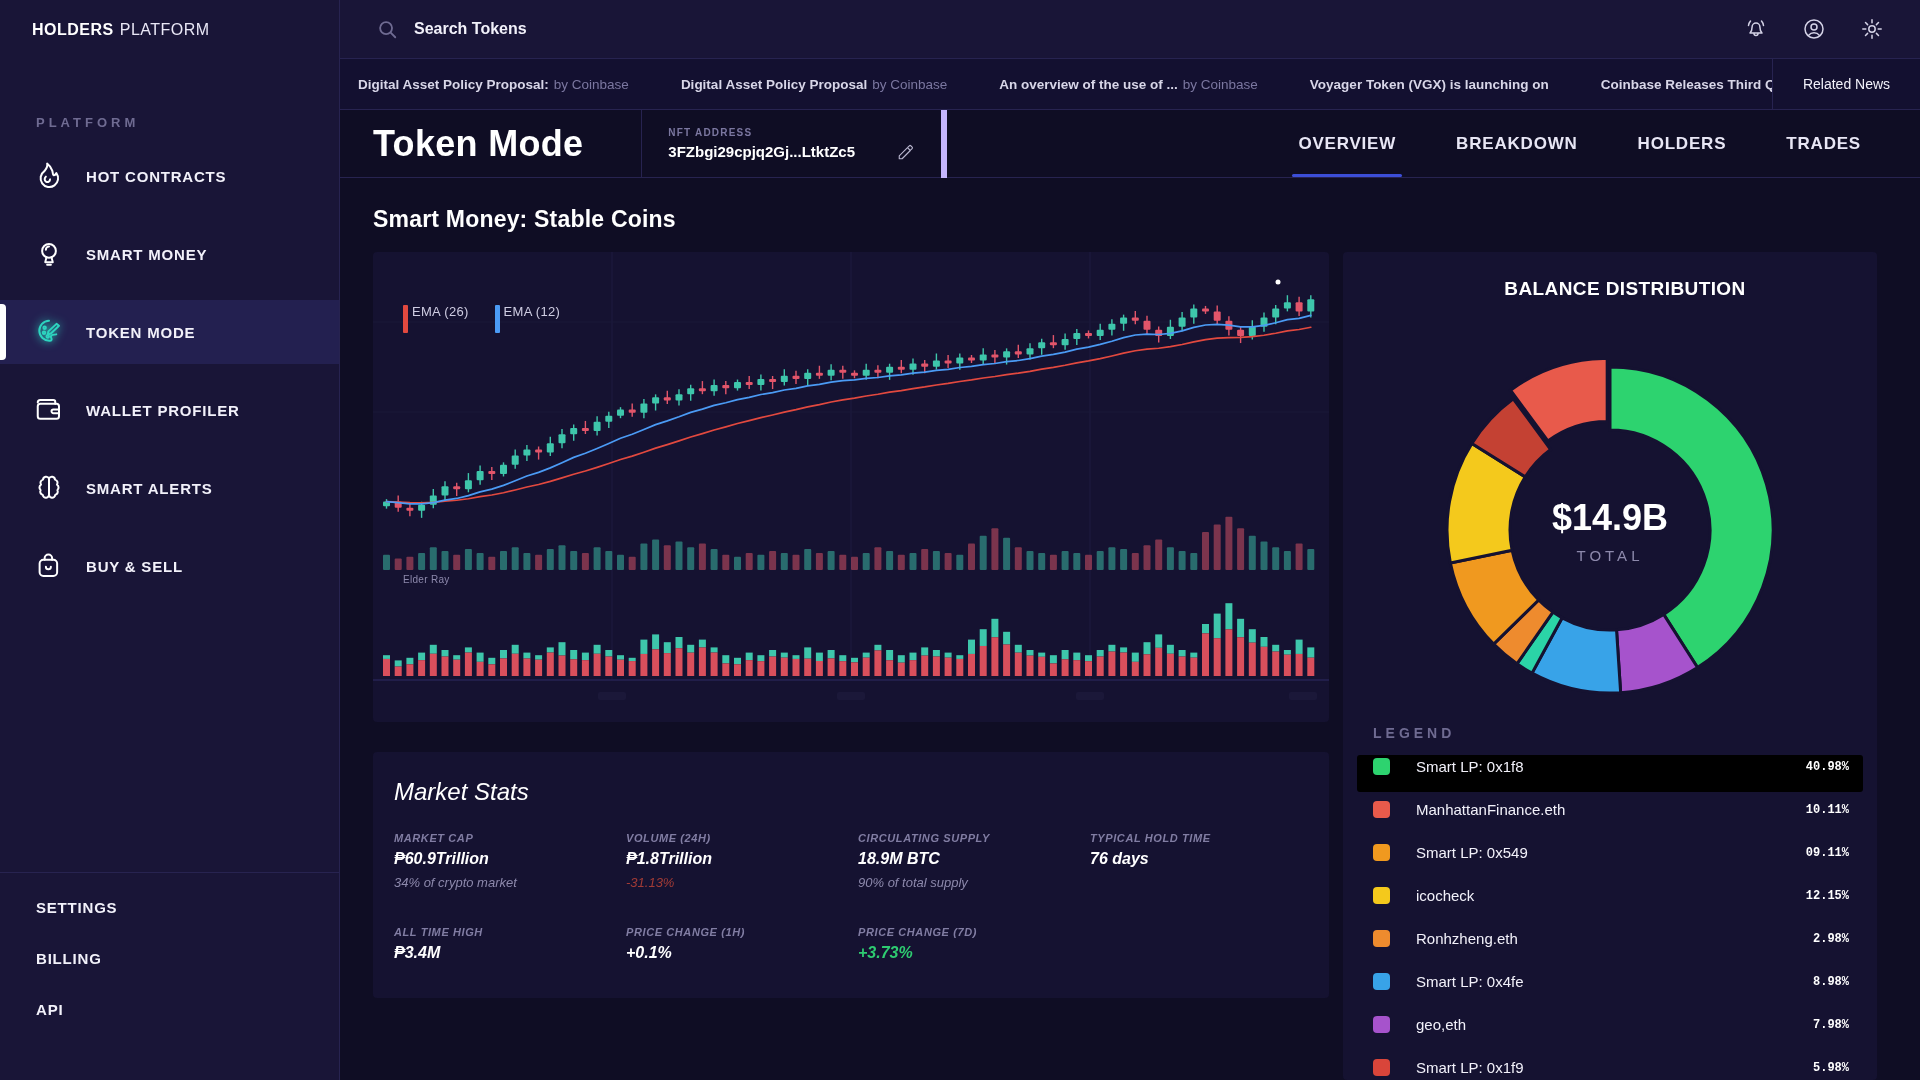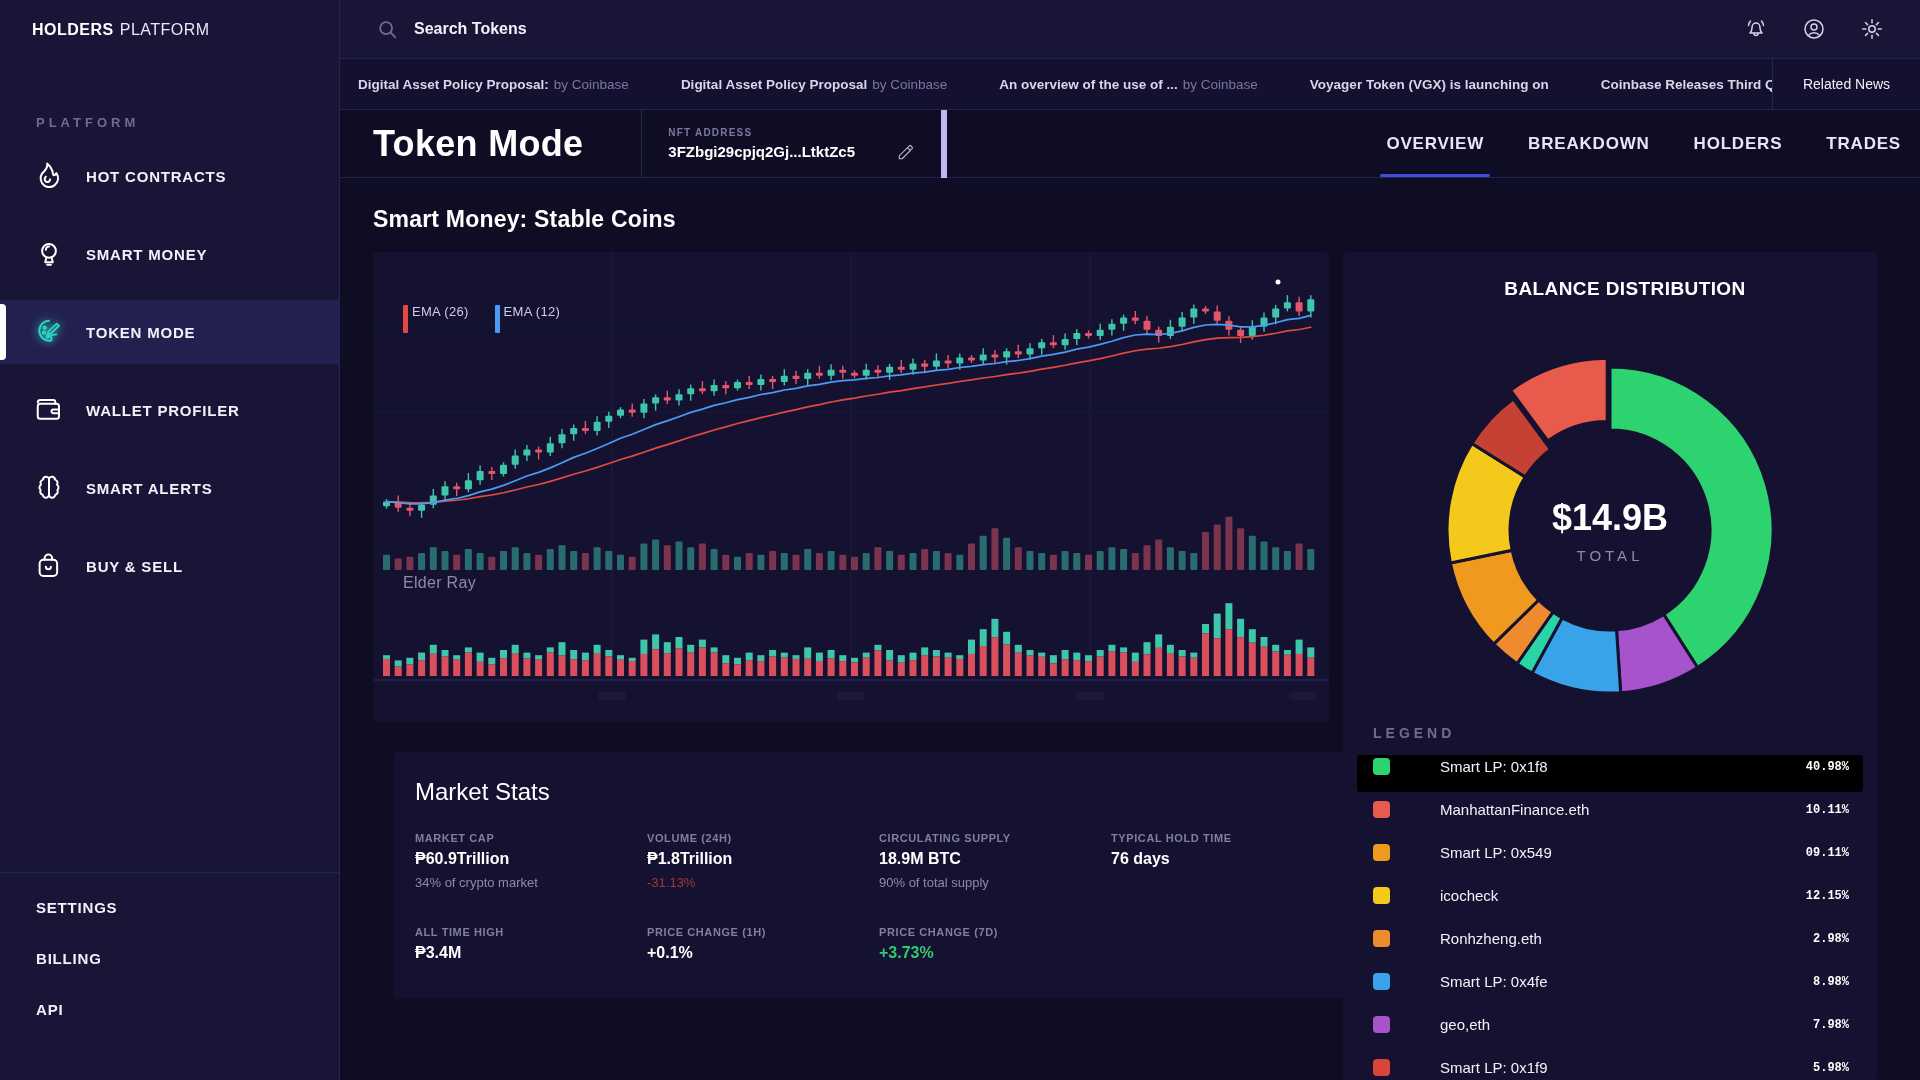--- a/index.html
+++ b/index.html
@@ -67,40 +67,40 @@
   .page-title { font-size:36px; font-weight:700; margin-left:33px; letter-spacing:.3px; }
   .nft-block { margin-left:58px; height:68px; display:flex; flex-direction:column;
     justify-content:center; padding:0 26px; border-left:1px solid #272350;
     border-right:6px solid #c4b5fd; min-width:260px; }
   .nft-label { font-size:10px; letter-spacing:1.2px; color:#7b77a0; font-weight:700; }
   .nft-row { display:flex; align-items:center; gap:42px; margin-top:5px;justify-content:flex-end; }
   .nft-value { font-size:15px; font-weight:700; }
   .pencil { width:18px; height:18px; cursor:pointer; }
   .pencil svg { width:18px; height:18px; stroke:#b9b6cf; fill:none; stroke-width:1.5;
     stroke-linecap:round; stroke-linejoin:round; }
-  .tabs { margin-left:auto; margin-right:19px; display:flex; gap:44px; height:100%; }
+  .tabs { margin-left:auto; margin-right:59px; display:flex; gap:60px; height:100%; }
   .tab { position:relative; display:flex; align-items:center; font-size:17px;
     letter-spacing:.8px; color:#e8e6f5; cursor:pointer; font-weight:600; }
   .tab.active::after { content:""; position:absolute; left:-6px; right:-6px;
     bottom:0; height:3px; background:#3c4ed8; border-radius:2px; }
 
   
   .section-title { position:absolute; left:373px; top:206px; font-size:23px;
     font-weight:700; letter-spacing:.2px; }
   .chart-panel { position:absolute; left:373px; top:252px; width:956px; height:470px;
     background:#151231; border-radius:4px; }
   .ema-legend { position:absolute; left:30px; top:52px; display:flex; gap:26px; }
   .ema-item { display:flex; align-items:flex-start; gap:4px; }
   .ema-bar { width:5px; height:28px; border-radius:1px; margin-top:1px; }
   .ema-text { font-size:13px; color:#cfcde2; letter-spacing:.3px; }
-  .elder-label { position:absolute; left:30px; top:322px; font-size:16px;
+  .elder-label { position:absolute; left:30px; top:322px; font-size:10px;
     color:#8d89ac; letter-spacing:.3px; }
 
-  .stats-panel { position:absolute; left:394px; top:752px; width:956px; height:246px;
-    background:#151231; border-radius:4px; padding:26px 0 0 21px; }
+  .stats-panel { position:absolute; left:373px; top:752px; width:956px; height:246px;
+    background:#151231; border-radius:4px; padding:26px 0 0 21px;font-style:italic; }
   .stats-title { font-size:24px; font-weight:500; margin-bottom:26px; }
   .stats-grid { display:grid; grid-template-columns:repeat(4,232px); row-gap:36px; }
   .stat-label { font-size:11px; font-weight:700; letter-spacing:.6px; color:#817da3; }
   .stat-value { font-size:16px; font-weight:700; margin-top:6px; }
   .stat-sub { font-size:13px; margin-top:7px; }
   .c-gray { color:#8d89ac; } .c-dimred { color:#a23b36; }
   .c-red { color:#e74c3c; } .c-green { color:#2ecc71; } .c-white { color:#fff; }
 
   
   .balance-panel { position:absolute; left:1343px; top:252px; width:534px; height:828px;
@@ -110,21 +110,21 @@
   .donut-wrap { position:absolute; left:97px; top:108px; width:340px; height:340px; }
   .donut-center { position:absolute; left:0; top:0; width:340px; height:340px;
     display:flex; flex-direction:column; align-items:center; justify-content:center;
     pointer-events:none; }
   .donut-total { font-size:36px; font-weight:600; }
   .donut-total-label { font-size:15px; letter-spacing:4px; color:#8d89ac; margin-top:8px; }
   .legend-label { position:absolute; left:30px; top:473px; font-size:14px;
     font-weight:700; letter-spacing:4px; color:#6f6b92; }
   .legend-list { position:absolute; left:14px; top:503px; width:506px; }
   .legend-row { display:flex; align-items:center; height:37px; margin-bottom:6px;
-    padding:0 14px 14px 16px; border-radius:3px; cursor:pointer;gap:24px; }
+    padding:0 14px 14px 16px; border-radius:3px; cursor:pointer; }
   .legend-row.hl { background:#000; }
   .lg-swatch { width:17px; height:17px; border-radius:4px; flex:0 0 17px; }
   .lg-name { margin-left:26px; font-size:15px; color:#f2f1fa; }
   .lg-pct { margin-left:auto; font-size:12px; font-weight:700;font-family:Liberation Mono, monospace; }
 </style>
 </head>
 <body>
 
 <aside class="sidebar">
   <div class="brand">

